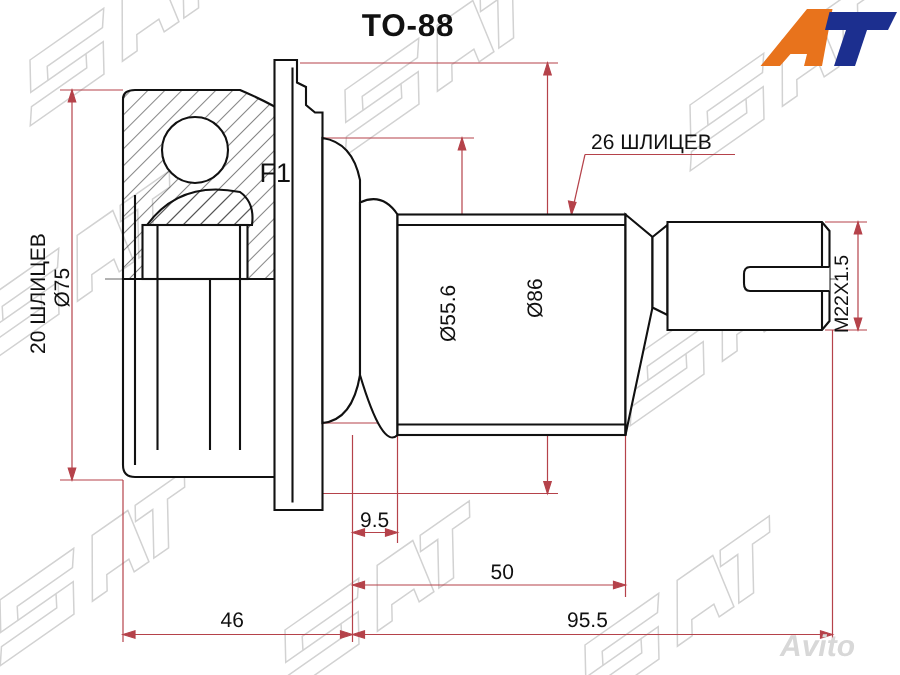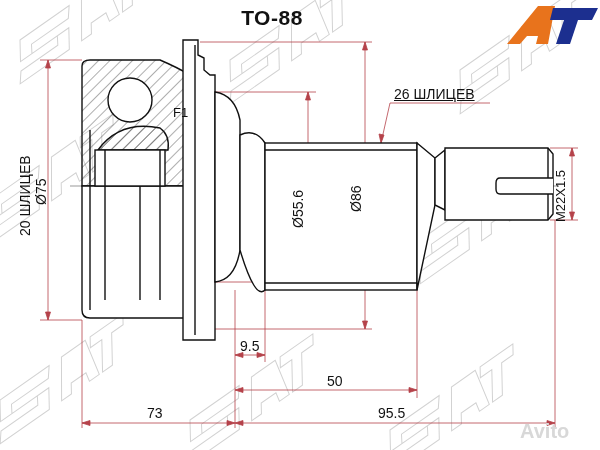--- a/index.html
+++ b/index.html
@@ -160,24 +160,24 @@
     <polygon points="538,6 555,6 548,44 536,44 538,36 527,36 520,44 507,44" fill="#e8731c"></polygon>
     <polygon points="553,8 598,8 592,20 578,20 570,44 556,44 564,20 550,20" fill="#1c2f8f"></polygon>
   </g>
 </svg>
 
 <div class="title"><span>TO-88</span></div>
 
 <div class="lbl vert" style="left:17px; top:236px;">20 ШЛИЦЕВ</div>
 <div class="lbl vert" style="left:33px; top:205px;">Ø75</div>
 
-<div class="lbl" style="left:394px; top:86px;text-decoration:underline;">26 ШЛИЦЕВ</div>
+<div class="lbl" style="left:394px; top:86px;">26 ШЛИЦЕВ</div>
 <div class="lbl vert" style="left:290px; top:228px;">Ø55.6</div>
 <div class="lbl vert" style="left:348px; top:212px;">Ø86</div>
 <div class="lbl vert" style="left:553px; top:222px; font-size:13px;">M22X1.5</div>
-<div class="lbl" style="left:173px; top:105px; font-size:13px;">F1</div>
+<div class="lbl" style="left:173px; top:105px; font-size:18px;">F1</div>
 
 <div class="lbl" style="left:240px; top:338px;">9.5</div>
 <div class="lbl" style="left:327px; top:373px;">50</div>
-<div class="lbl" style="left:147px; top:405px;">73</div>
+<div class="lbl" style="left:147px; top:405px;">46</div>
 <div class="lbl" style="left:378px; top:405px;text-align:center;">95.5</div>
 
-<div class="lbl" style="left:520px; top:420px; color:#d8d8d8; font-size:20px; font-weight:bold;">Avito</div>
+<div class="lbl" style="left:520px; top:420px; color:#d8d8d8; font-size:20px; font-weight:bold;font-style:italic;">Avito</div>
 
 </body></html>

